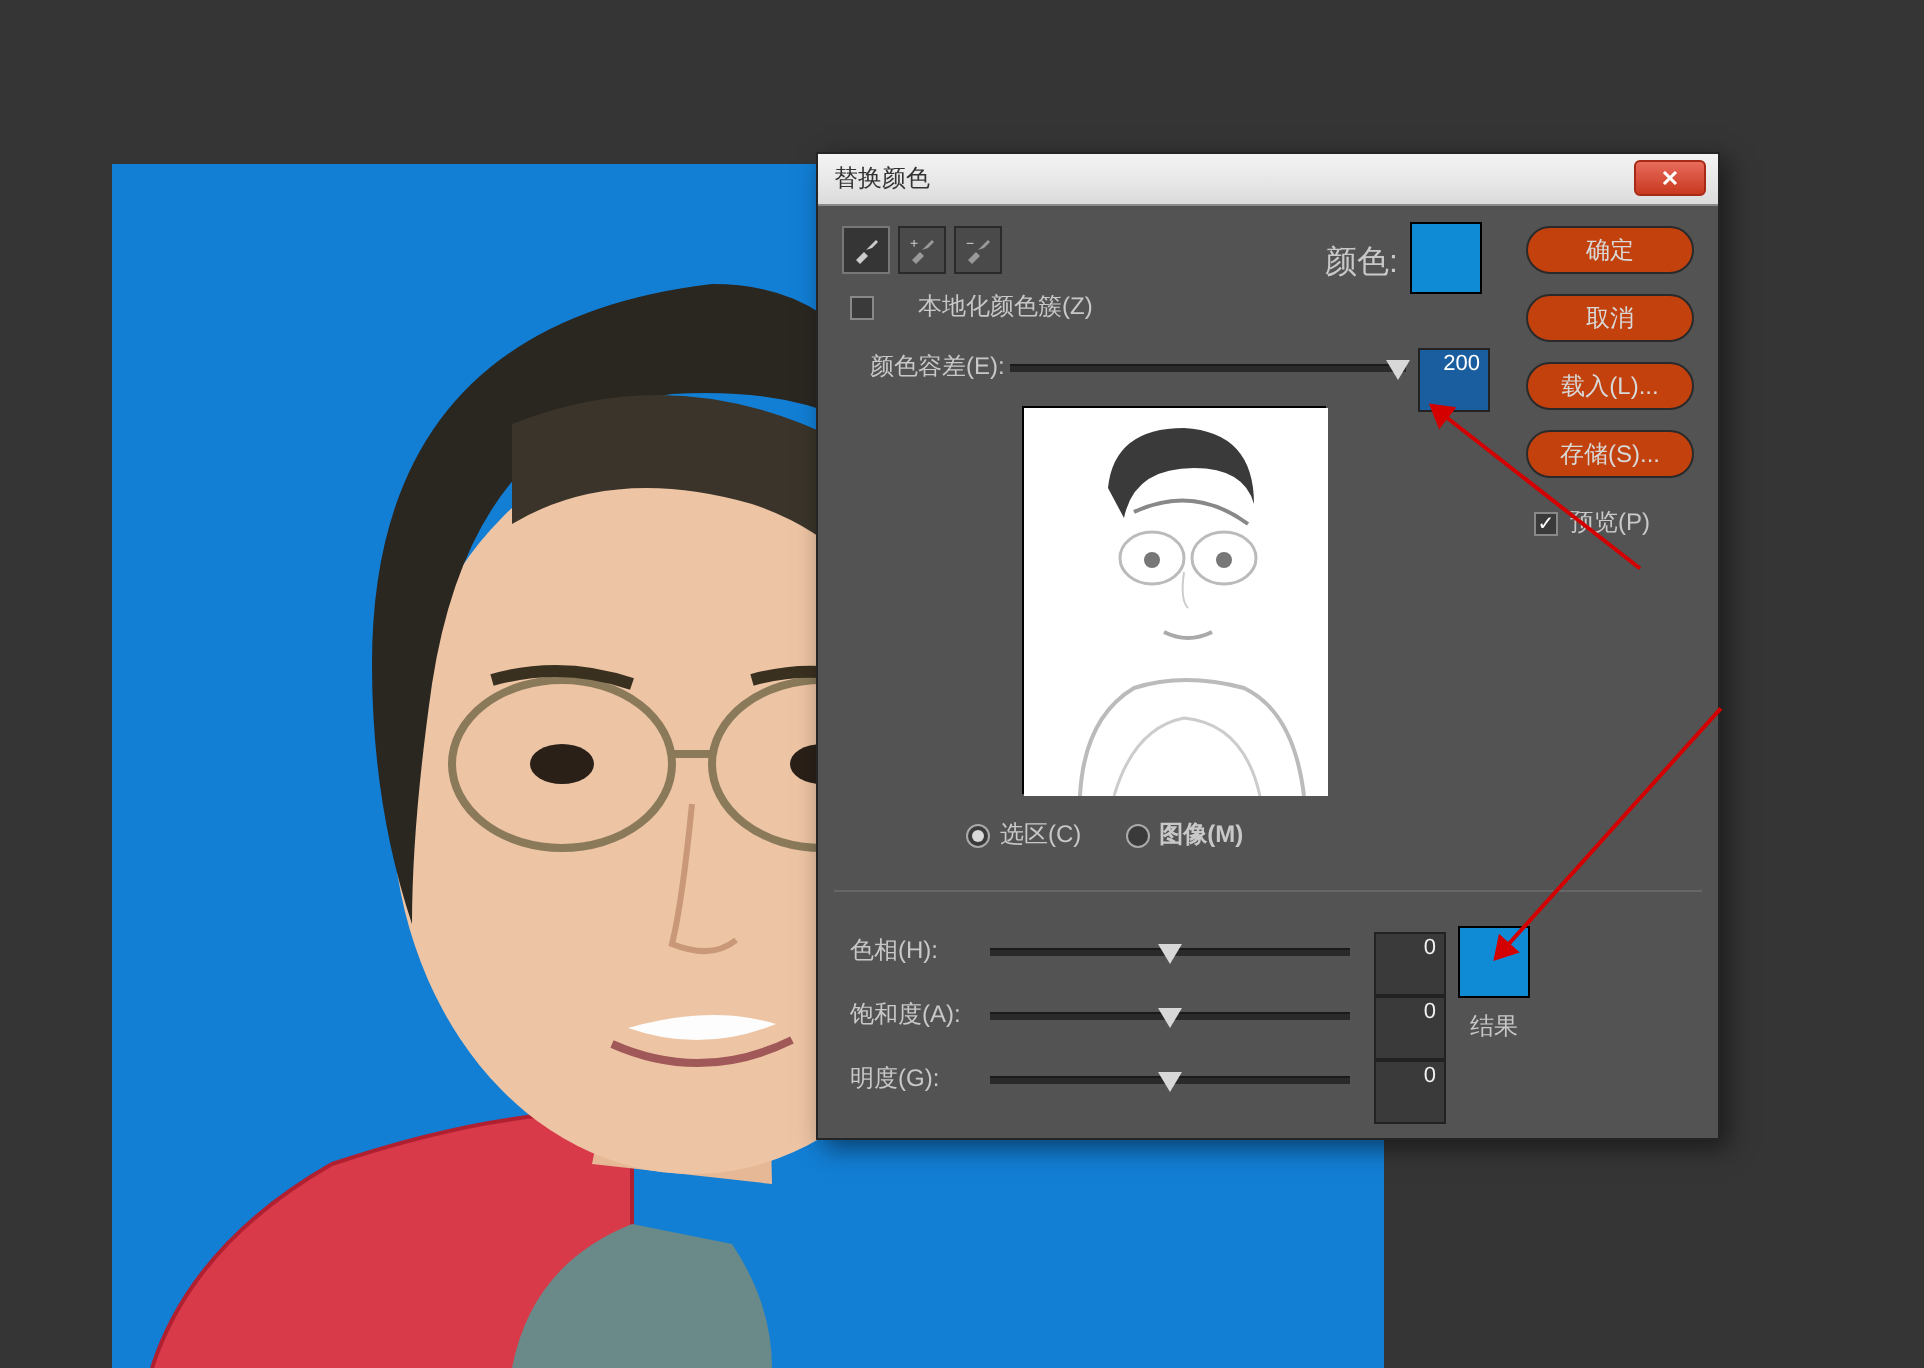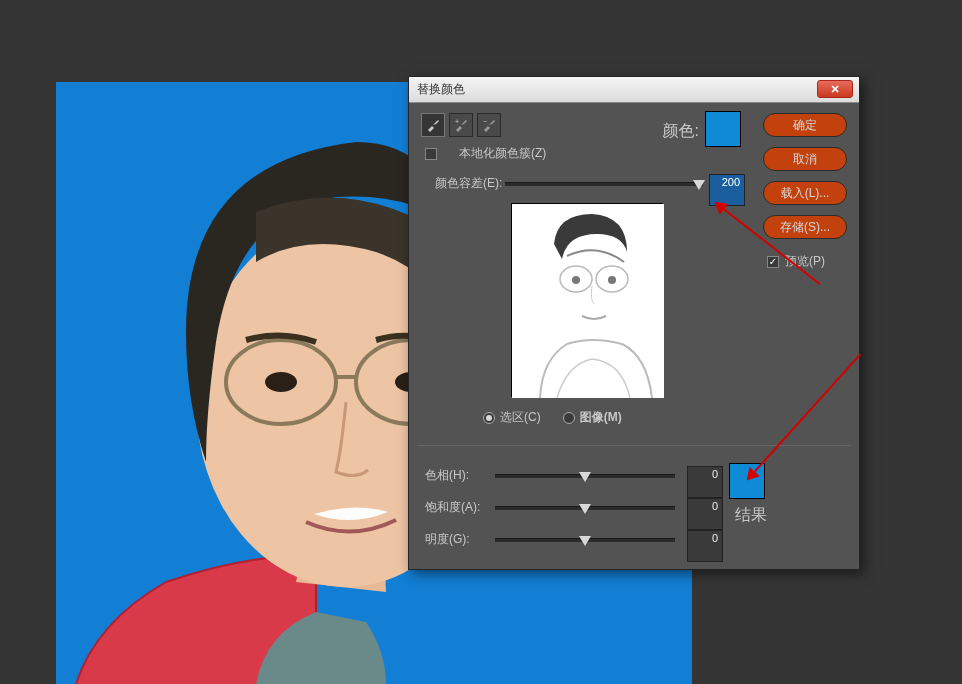--- a/index.html
+++ b/index.html
@@ -219,21 +219,21 @@
     width: 36px;
     height: 36px;
     background: #0f8bd6;
     border: 1px solid #000;
   }
   .result-label {
     position: absolute;
     left: 326px;
     top: 428px;
     color: #c8c8c8;
-    font-size: 16px;
+    font-size: 12px;
   }
   
   .side-buttons {
     position: absolute;
     right: 12px;
     top: 36px;
     display: flex;
     flex-direction: column;
     gap: 10px;
   }

